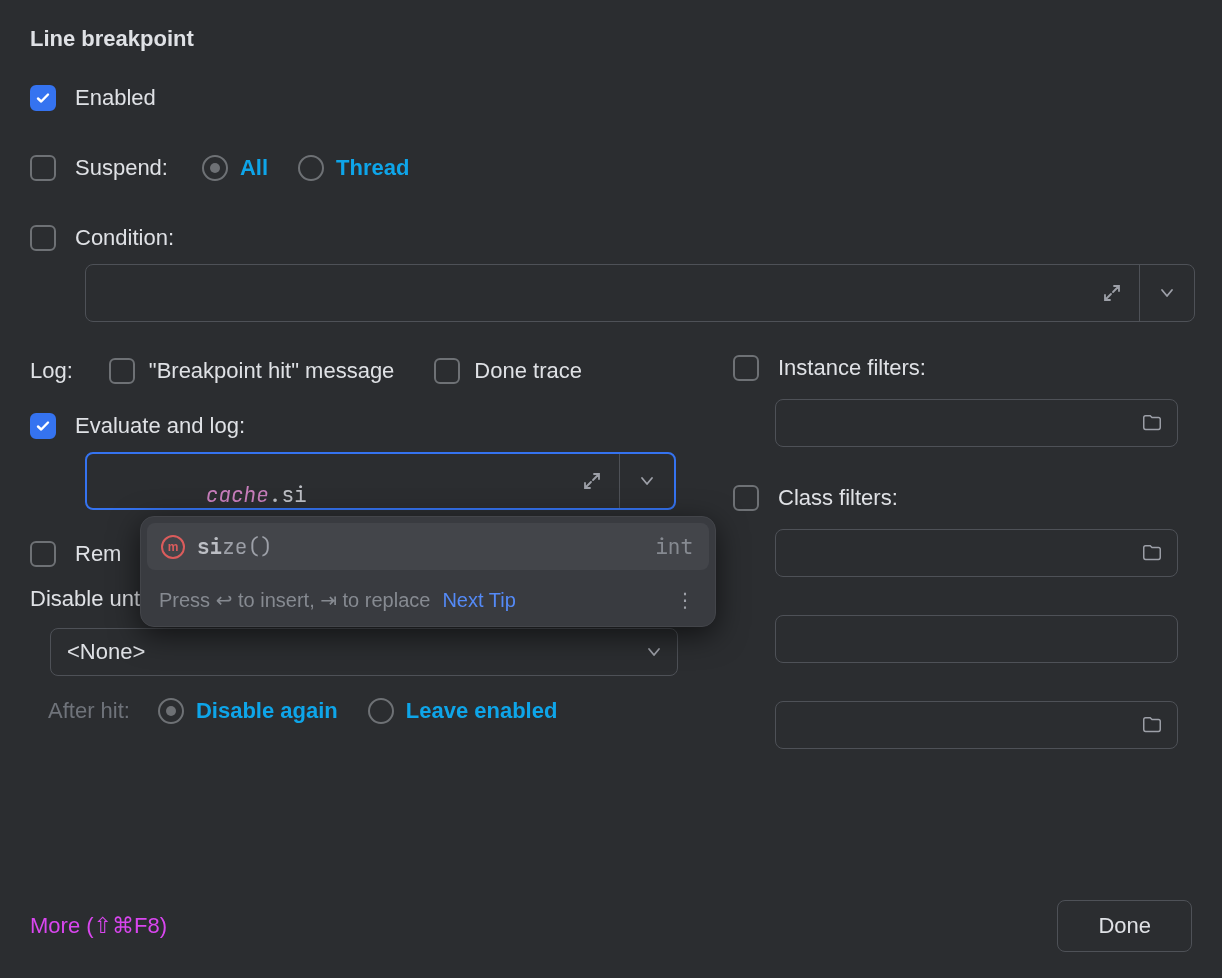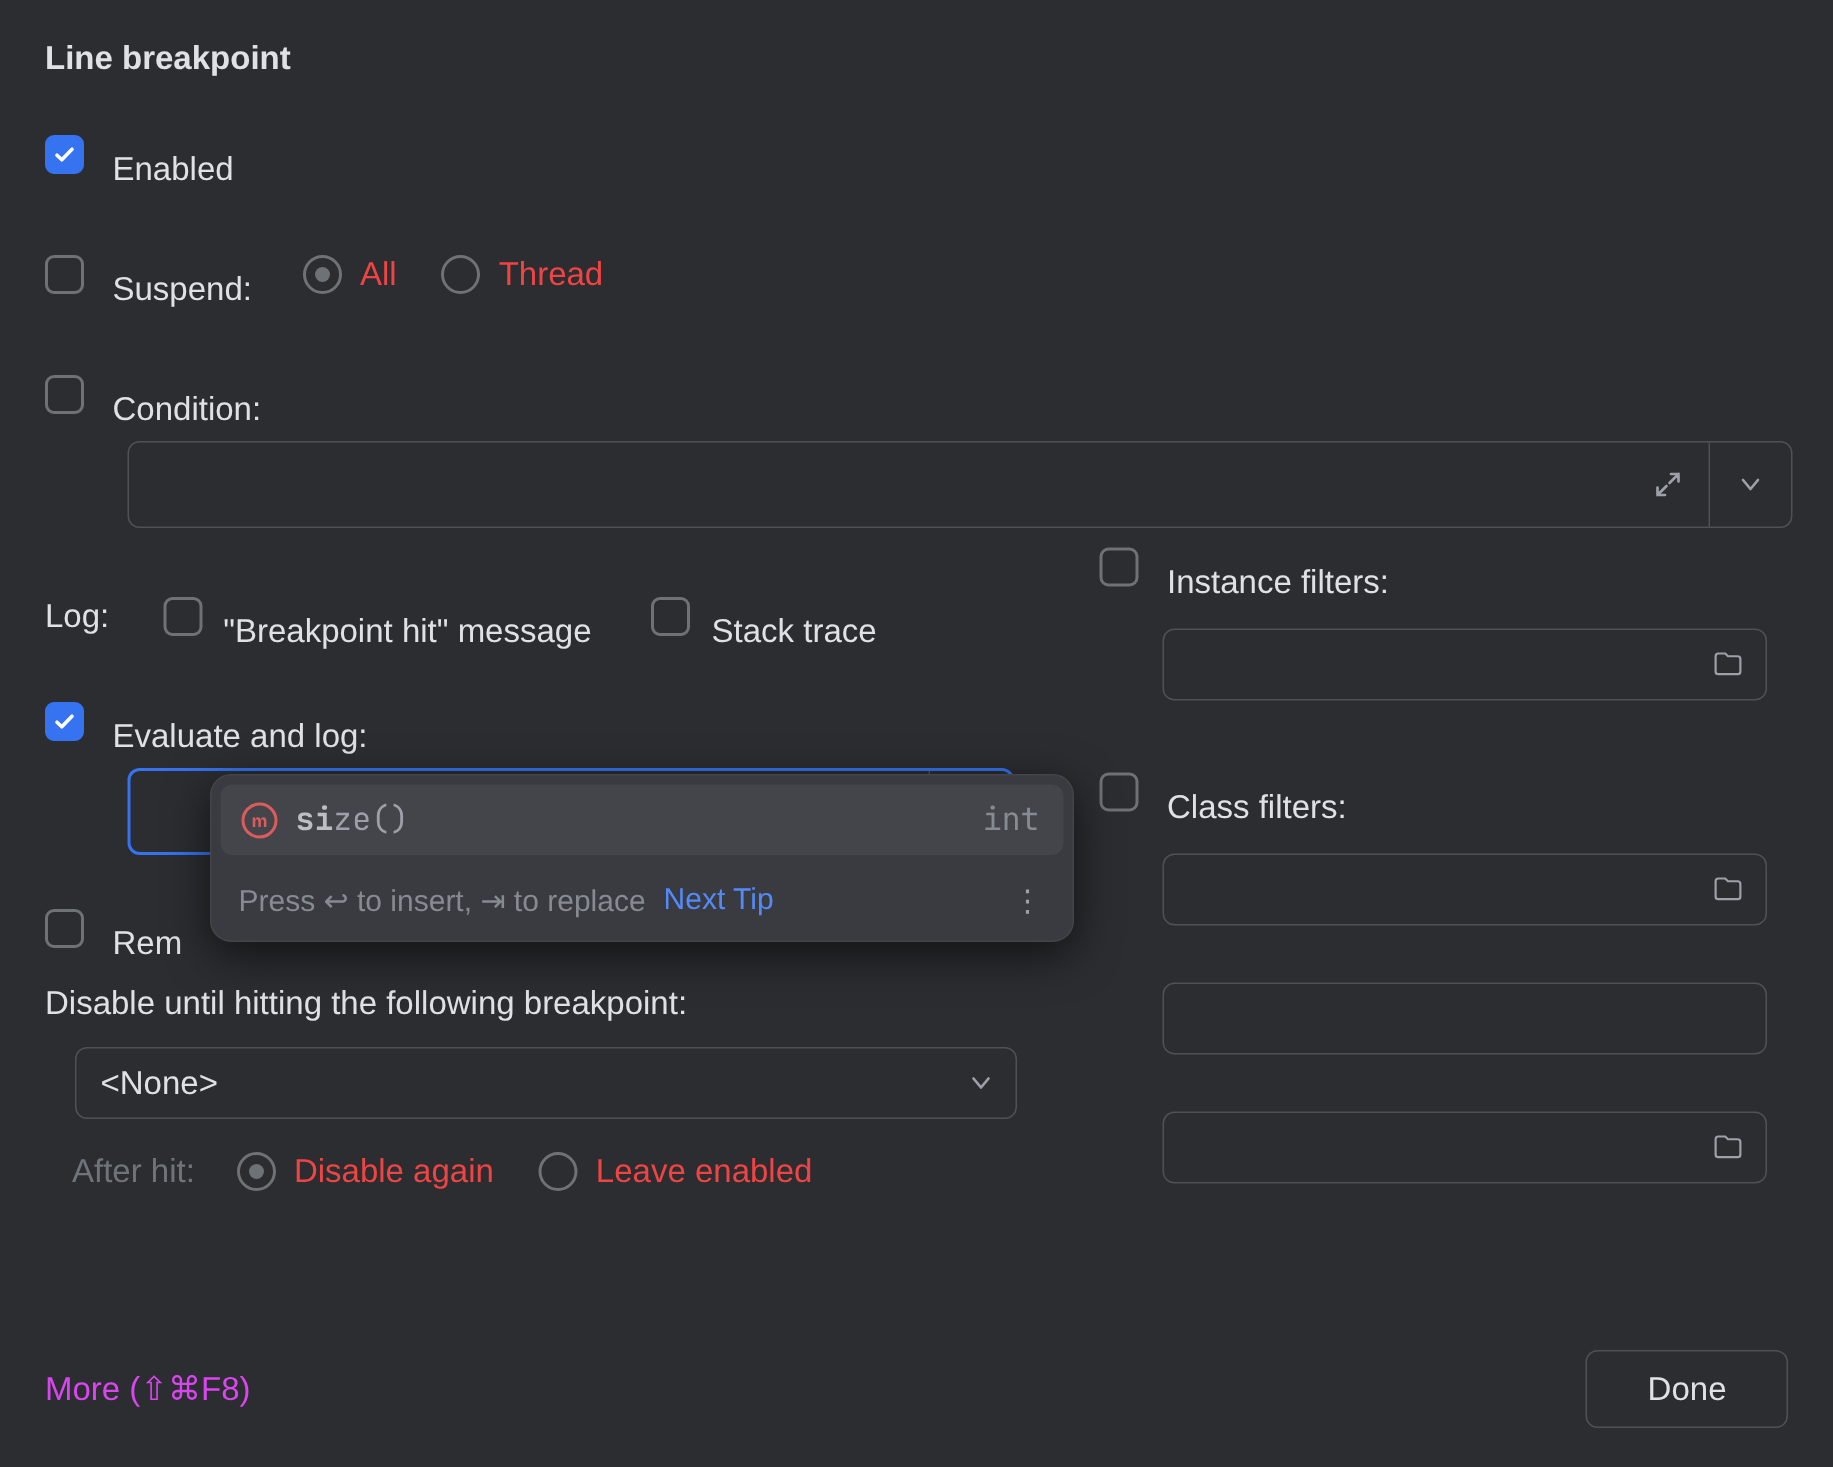--- a/index.html
+++ b/index.html
@@ -8,28 +8,28 @@
   .title { font-weight: 600; font-size: 22px; margin-bottom: 32px; }
 
   .row { display: flex; align-items: center; min-height: 36px; margin-bottom: 34px; }
   .row.short { margin-bottom: 22px; }
 
   
   .chk { width: 26px; height: 26px; border-radius: 6px; border: 2px solid #6e7175; background: transparent; display: inline-flex; align-items: center; justify-content: center; flex-shrink: 0; cursor: pointer; }
   .chk.checked { background: #3573f0; border-color: #3573f0; }
   .chk svg { display:none; }
   .chk.checked svg { display:block; }
-  .lbl { margin-left: 19px; font-size: 22px; margin-top: 20px; }
+  .lbl { margin-left: 19px; font-size: 22px; }
 
   
   .radio { width: 26px; height: 26px; border-radius: 50%; border: 2px solid #6e7175; display:inline-flex; align-items:center; justify-content:center; flex-shrink:0; cursor:pointer; margin-left: 30px; }
   .radio .dot { width:10px; height:10px; border-radius:50%; background:#6e7175; display:none; }
   .radio.sel .dot { display:block; }
   .radio-lbl { margin-left: 12px; font-size:22px; }
-  .dim { color: #ef4444; }
+  .dim { color: #0ea5e9; font-weight: bold; }
 
   
   .text-field { margin-left: 55px; margin-top: 4px; height: 58px; border: 1px solid #4e5157; border-radius: 8px; display:flex; align-items:center; position:relative; background:#2b2d30; }
   .text-field.focused { border: 2px solid #3573f0; }
   .tf-body { flex: 1; height:100%; }
   .tf-icon-sep { width:1px; height:100%; background:#4e5157; }
   .tf-btn { width: 54px; height:100%; display:flex; align-items:center; justify-content:center; color:#9da0a8; cursor:pointer; }
   .tf-icon-expand { width: 54px; display:flex; align-items:center; justify-content:center; color:#9da0a8; cursor:pointer; }
   .code { font-family: "JetBrains Mono", Menlo, Consolas, monospace; font-size: 21px; padding-left: 18px; white-space: pre; }
   .tok-var { color: #c77dbb; font-style: italic; }
@@ -129,21 +129,21 @@
       <span class="log-chk-grp">
         <span class="chk">
           
         </span>
         <span class="lbl" style="margin-left:14px;">"Breakpoint hit" message</span>
       </span>
       <span class="log-chk-grp">
         <span class="chk">
           
         </span>
-        <span class="lbl" style="margin-left:14px;">Stack trace</span>
+        <span class="lbl" style="margin-left:14px;">Done trace</span>
       </span>
     </div>
 
     <div class="row short" style="margin-bottom:8px; margin-top:4px;">
       <span class="chk checked">
         <svg width="16" height="16" viewBox="0 0 16 16">
             <path d="M3 8.5 L6.2 11.5 L13 4.5" stroke="#fff" stroke-width="2.4" fill="none" stroke-linecap="round" stroke-linejoin="round"></path>
           </svg>
       </span>
       <span class="lbl">Evaluate and log:</span>

